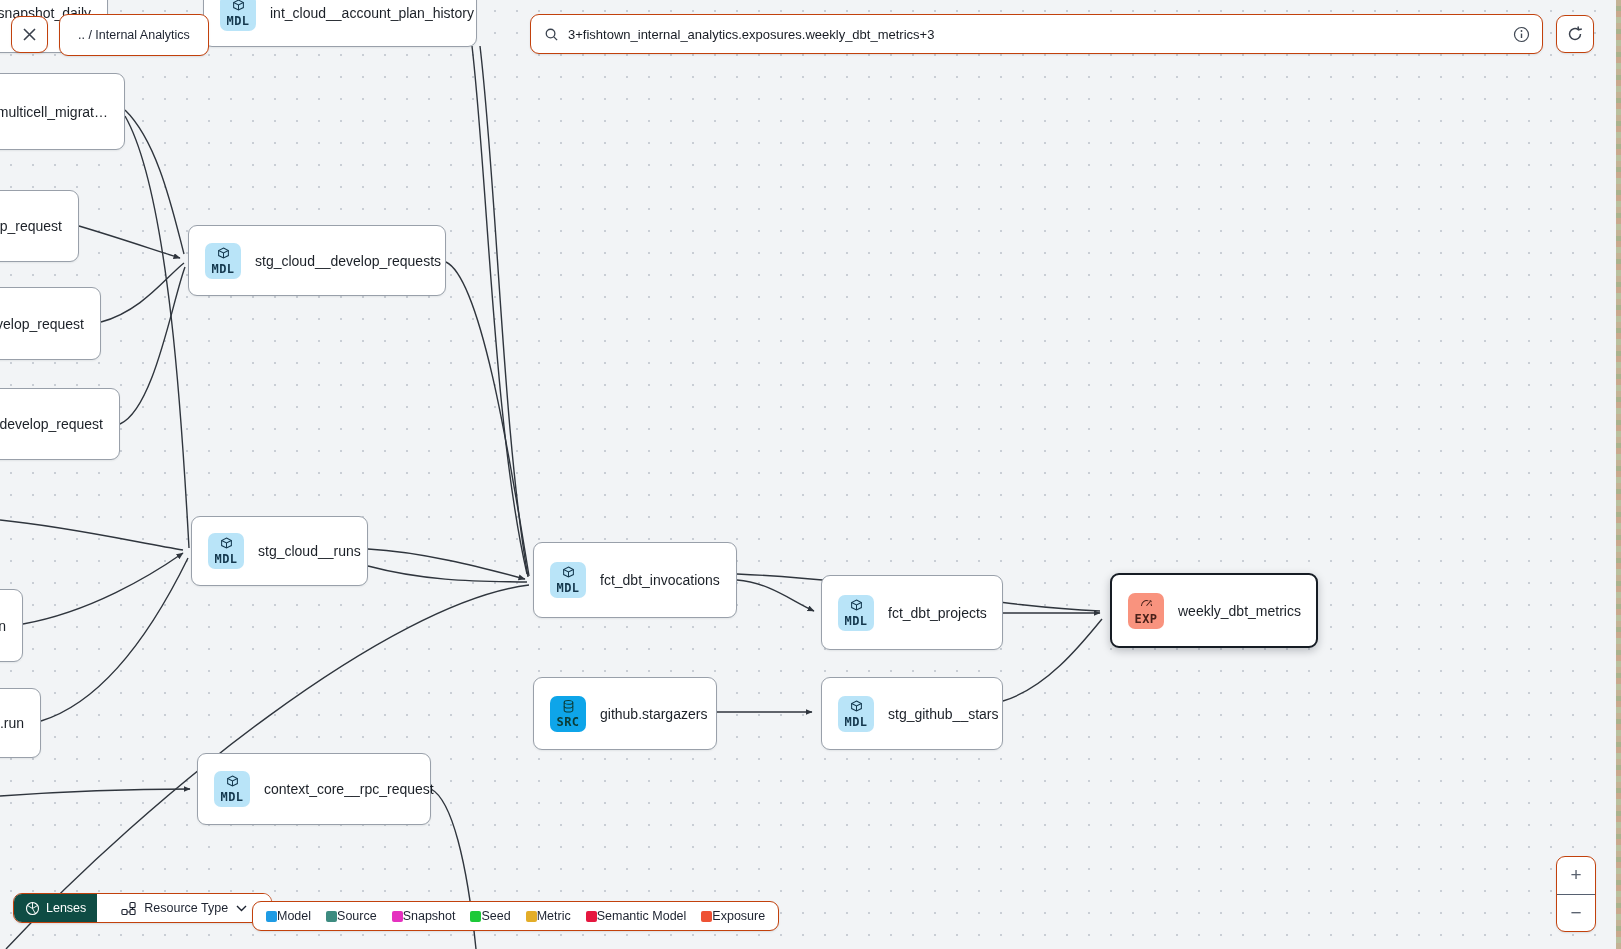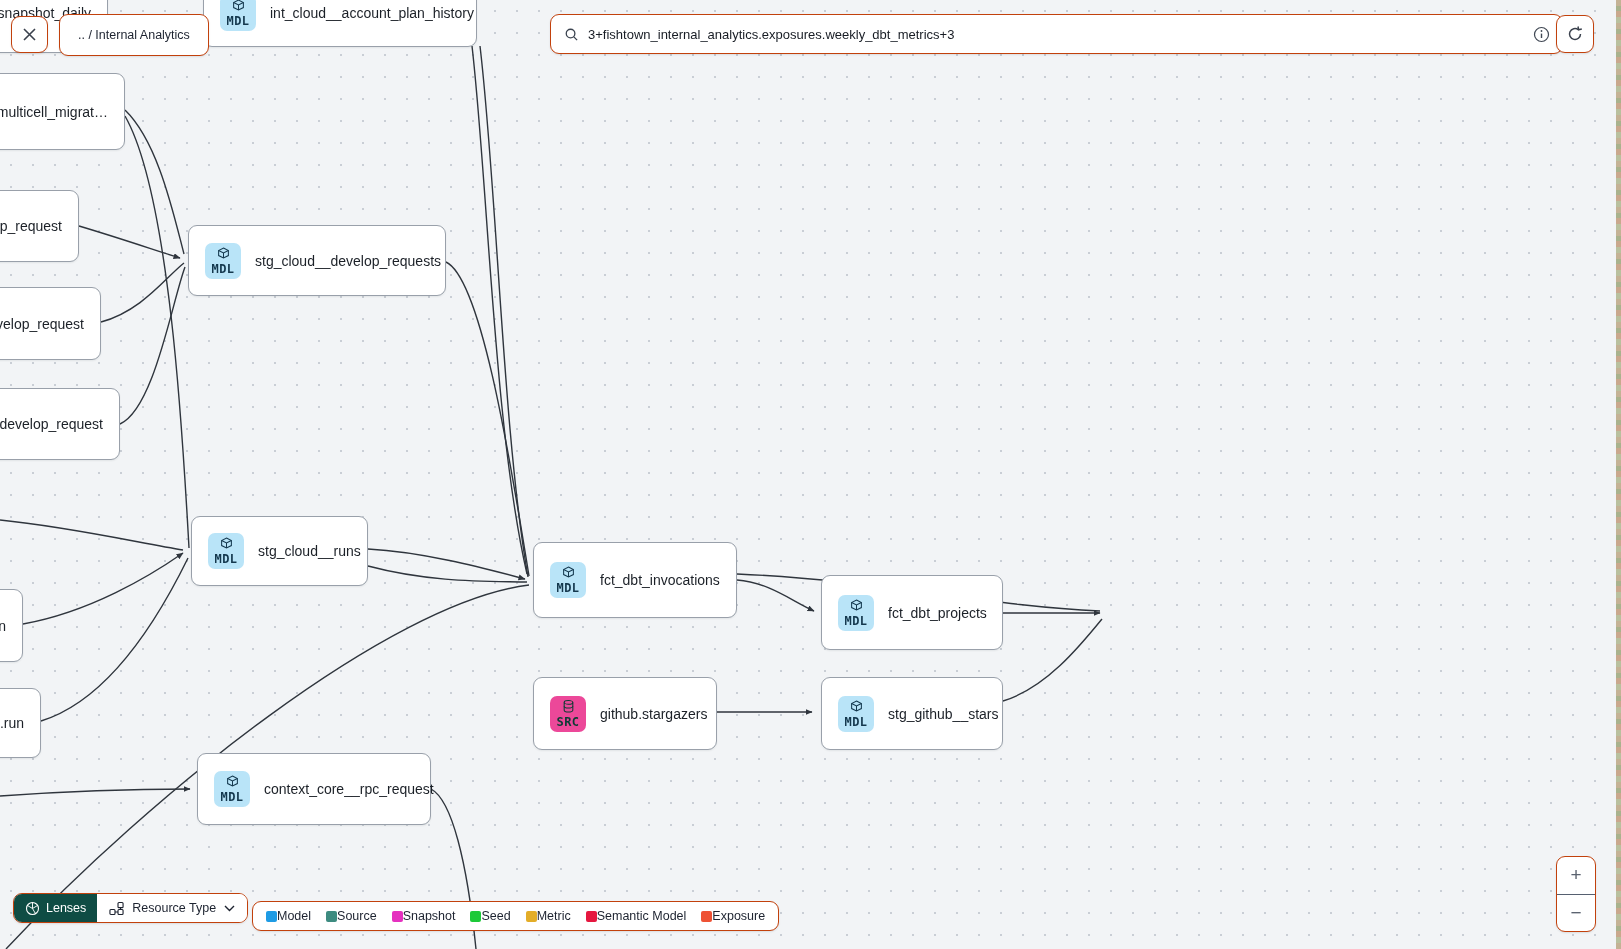--- a/index.html
+++ b/index.html
@@ -30,33 +30,33 @@
   .badge .bicon{line-height:0;}
   .badge .blabel{font-family:"DejaVu Sans Mono",monospace;font-size:12px;font-weight:bold;letter-spacing:.4px;}
   
   .ctl{
     position:absolute;box-sizing:border-box;background:#fff;border:1px solid #c2410c;
     border-radius:9px;box-shadow:0 1px 2px rgba(20,25,35,.1);z-index:10;
     display:flex;align-items:center;color:#2b323d;
   }
   #close-btn{left:11px;top:16px;width:37px;height:37px;justify-content:center;cursor:pointer;}
   #breadcrumb{left:59px;top:14px;height:42px;padding:0 18px;font-size:12.5px;color:#1d2330;cursor:pointer;}
-  #search-bar{left:550px;top:14px;width:1013px;height:40px;padding:0 12px 0 13px;gap:9px;}
+  #search-bar{left:530px;top:14px;width:1013px;height:40px;padding:0 12px 0 13px;gap:9px;}
   #search-bar input{
     flex:1;border:none;outline:none;font-family:"Liberation Sans",sans-serif;
     font-size:13px;color:#171c24;background:transparent;padding:0;
   }
   #refresh-btn{left:1556px;top:15px;width:38px;height:38px;justify-content:center;cursor:pointer;}
   
   #lenses-group{left:13px;top:893px;height:30px;padding:0;overflow:hidden;}
   #lenses-btn{
     height:100%;display:flex;align-items:center;gap:6px;padding:0 11px;
     background:#0f4c44;color:#fff;font-size:12.5px;cursor:pointer;
   }
-  #resource-type-btn{height:100%;display:flex;align-items:center;gap:8px;padding:0 12px;font-size:12.5px;color:#1d2330;cursor:pointer;background:#fff;}
+  #resource-type-btn{height:100%;display:flex;align-items:center;gap:8px;padding:0 24px;font-size:12.5px;color:#1d2330;cursor:pointer;background:#fff;}
   
   #legend{left:252px;top:901px;height:30px;padding:0 13px;gap:15px;}
   .legend-item{display:flex;align-items:center;}
   .legend-swatch{width:11px;height:11px;border-radius:2px;display:inline-block;}
   .legend-label{font-size:12.5px;color:#1d2330;}
   
   #zoomctl{left:1556px;top:856px;width:40px;height:76px;flex-direction:column;padding:0;overflow:hidden;}
   .zoom-cell{width:100%;height:38px;display:flex;align-items:center;justify-content:center;
     font-size:19px;color:#5b6370;cursor:pointer;box-sizing:border-box;}
   .zoom-cell + .zoom-cell{border-top:1px solid #566070;}
@@ -195,21 +195,21 @@
             <path d="M8 2.2 L13.2 4.8 V10.2 L8 12.8 L2.8 10.2 V4.8 Z"></path>
             <path d="M2.8 4.8 L8 7.4 L13.2 4.8"></path>
             <path d="M8 7.4 V12.8"></path>
           </svg>
         </span>
         <span class="blabel">MDL</span>
       </div>
       <span class="label">fct_dbt_projects</span>
     </div>
     <div class="node" style="left: 533px; top: 677px; width: 184px; height: 73px;">
-      <div class="badge" style="background: #ec4899; color: rgb(11, 59, 51);">
+      <div class="badge" style="background: #0ea5e9; color: rgb(11, 59, 51);">
         <span class="bicon">
           <svg class="icon" width="15" height="15" viewBox="0 0 16 16" fill="none" stroke="currentColor" stroke-width="1.1">
             <ellipse cx="8" cy="3.6" rx="4.6" ry="1.9"></ellipse>
             <path d="M3.4 3.6 V12 c0,1.1 2.1,1.9 4.6,1.9 s4.6,-.8 4.6,-1.9 V3.6"></path>
             <path d="M3.4 7.8 c0,1.1 2.1,1.9 4.6,1.9 s4.6,-.8 4.6,-1.9"></path>
           </svg>
         </span>
         <span class="blabel">SRC</span>
       </div>
       <span class="label">github.stargazers</span>
@@ -219,20 +219,34 @@
         <span class="bicon">
           <svg class="icon" width="15" height="15" viewBox="0 0 16 16" fill="none" stroke="currentColor" stroke-width="1.1">
             <path d="M8 2.2 L13.2 4.8 V10.2 L8 12.8 L2.8 10.2 V4.8 Z"></path>
             <path d="M2.8 4.8 L8 7.4 L13.2 4.8"></path>
             <path d="M8 7.4 V12.8"></path>
           </svg>
         </span>
         <span class="blabel">MDL</span>
       </div>
       <span class="label">stg_github__stars</span>
+    </div>
+    <div class="node selected" style="left: 1110px; top: 573px; width: 208px; height: 75px;">
+      <div class="badge" style="background: rgb(249, 147, 126); color: rgb(73, 32, 25);">
+        <span class="bicon">
+          <svg class="icon" width="15" height="15" viewBox="0 0 16 16" fill="none" stroke="currentColor" stroke-width="1.1">
+            <path d="M2.6 10.6 A5.6 5.6 0 0 1 10 5.2"></path>
+            <path d="M8 10.4 L12.2 5.6"></path>
+            <path d="M12.6 8.2 A5.6 5.6 0 0 1 13.4 10.6"></path>
+            <path d="M11.2 5.2 L12.8 5 L13 6.6" stroke-width="1"></path>
+          </svg>
+        </span>
+        <span class="blabel">EXP</span>
+      </div>
+      <span class="label">weekly_dbt_metrics</span>
     </div>
   </div>
 
 <div class="ctl" id="close-btn">
   <svg class="icon" width="15" height="15" viewBox="0 0 15 15">
       <path d="M2 2 L13 13 M13 2 L2 13" stroke="#3a414d" stroke-width="1.6" fill="none"></path>
     </svg>
 </div>
 
 <div class="ctl" id="breadcrumb">

